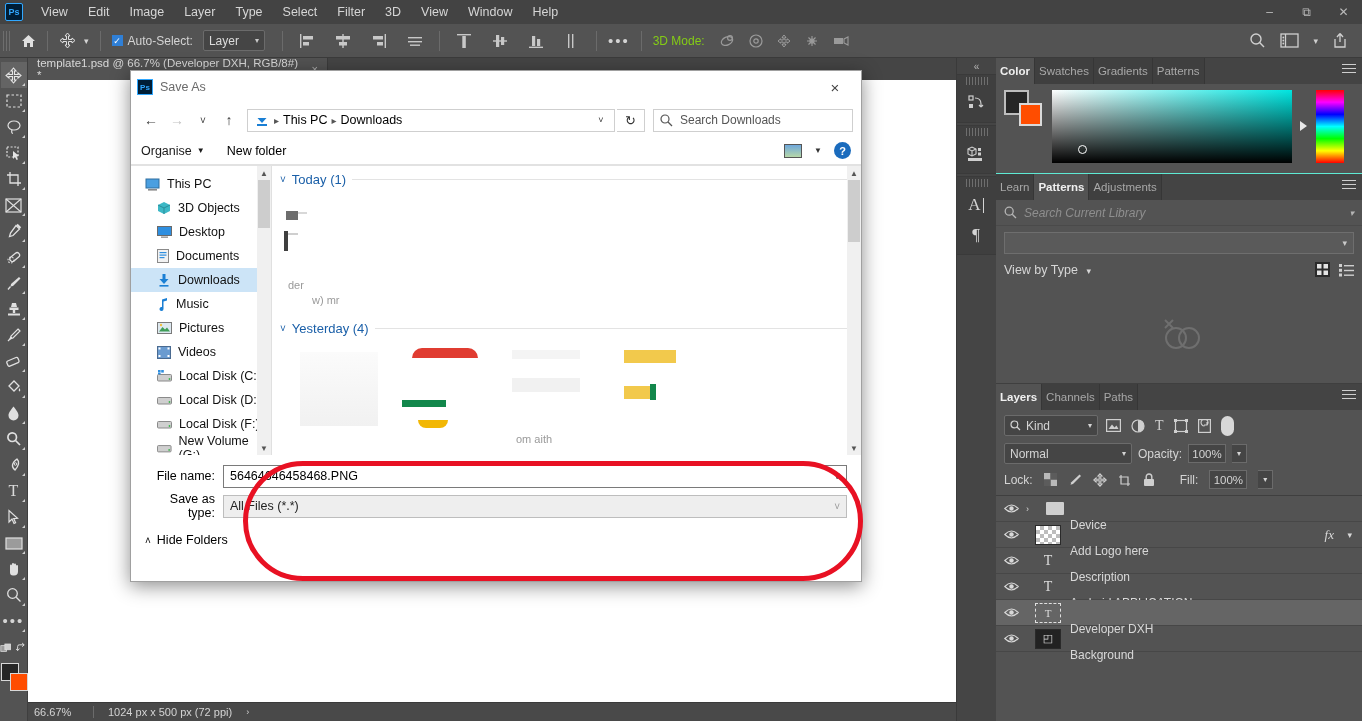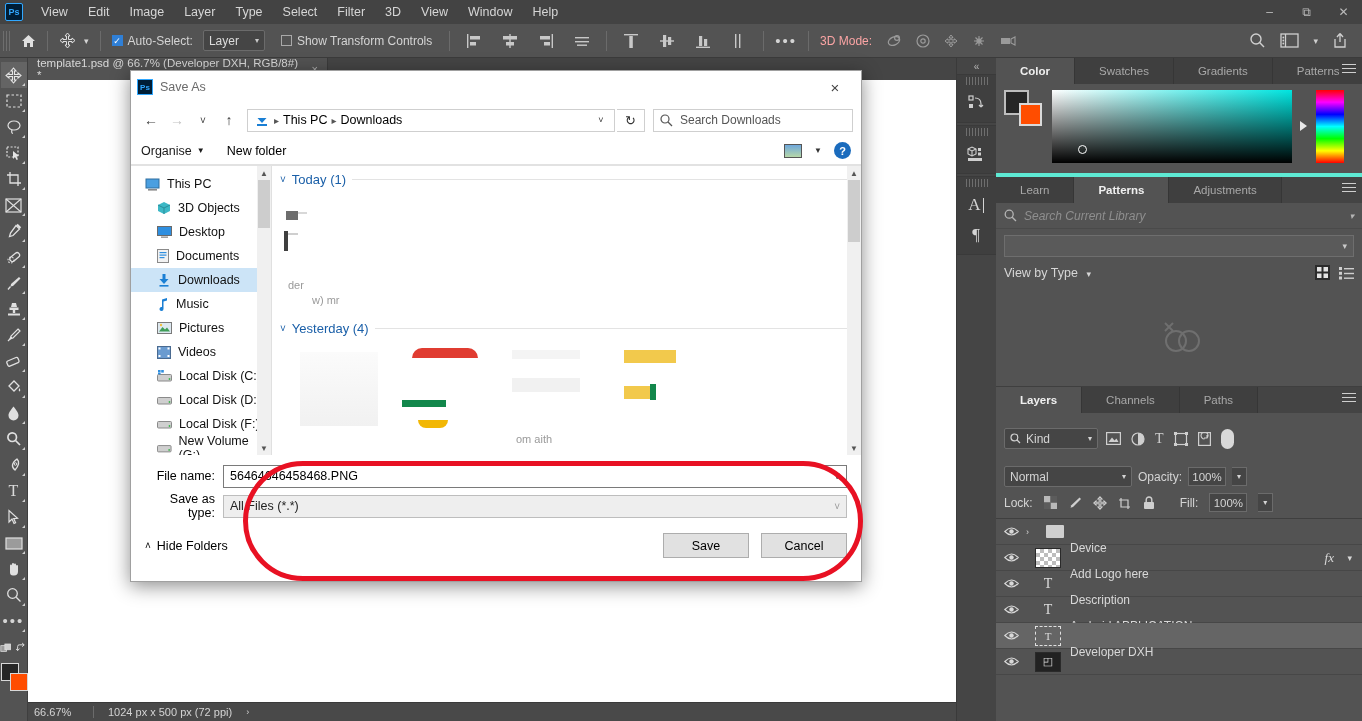--- a/index.html
+++ b/index.html
@@ -34,21 +34,21 @@
   .ob-sep { width:1px; height:20px; background:#6b6b6b; margin:0 6px; }
   .home-icon { width:15px; height:14px; position:relative; }
   .chk { width:11px; height:11px; border:1px solid #a9a9a9; background:#2f7fd6; border-color:#2f7fd6;
          margin-right:5px; display:inline-flex; align-items:center; justify-content:center; color:#fff; font-size:9px; }
   .chk.empty { background:transparent; border-color:#a9a9a9; }
   .dd { height:21px; min-width:60px; background:#454545; border:1px solid #6b6b6b; border-radius:2px;
         display:flex; align-items:center; justify-content:space-between; padding:0 5px; color:#ddd; font-size:12px; }
   .dd .cv { font-size:8px; margin-left:10px; color:#c9c9c9; }
   .align-ico { width:20px; height:20px; margin:0 3px; opacity:.85; }
   .dots { letter-spacing:2px; font-size:15px; line-height:10px; color:#d4d4d4; }
-  .three-d-label { color:#fca5a5; }
+  .three-d-label { color:#84cc16; }
   .tr-icons { display:flex; align-items:center; gap:10px; margin-left:8px; opacity:.7; }
 
   
   .toolbar { position:absolute; left:0; top:58px; width:28px; height:663px; background:#535353;
              border-right:1px solid #3f3f3f; padding-top:4px; }
   .tool { width:26px; height:26px; margin:0 auto 0; display:flex; align-items:center; justify-content:center;
           position:relative; color:#d9d9d9; }
   .tool.sel { background:#646464; }
   .tool .corner { position:absolute; right:2px; bottom:2px; width:0; height:0;
                   border-left:3px solid transparent; border-bottom:3px solid #cfcfcf; }
@@ -78,21 +78,21 @@
                    color:#b6b6b6; font-size:10px; }
   .icongroup { border-top:1px solid #3a3a3a; border-bottom:1px solid #3a3a3a; background:#3f3f3f;
                margin-bottom:2px; padding-bottom:4px; }
   .icongrip { height:8px; background:repeating-linear-gradient(to right,#6e6e6e 0 1px,transparent 1px 3px);
               width:22px; margin:2px auto 3px; }
   .dockicon { width:38px; height:30px; display:flex; align-items:center; justify-content:center; color:#cfcfcf; }
 
   .rightpanel { position:absolute; left:996px; top:58px; width:366px; height:721px; background:#535353; }
 
   .ptabs { display:flex; height:26px; background:#444444; align-items:stretch; position:relative; }
-  .ptab { padding:0 24px; display:flex; align-items:center; font-size:11.5px; color:#a8a8a8; background:#3f3f3f;
+  .ptab { padding:0 4px; display:flex; align-items:center; font-size:11.5px; color:#a8a8a8; background:#3f3f3f;
           border-right:1px solid #363636; }
   .ptab.active { background:#535353; color:#f0f0f0; font-weight:bold; }
   .pmenu { position:absolute; right:6px; top:6px; width:14px; height:12px;
            background:repeating-linear-gradient(to bottom,#cfcfcf 0 1.5px,transparent 1.5px 4px); }
 
   .colorpanel { background:#535353; padding:6px 8px 10px 8px; display:flex; align-items:flex-start; gap:8px; }
   .cp-swatch { position:relative; width:40px; height:36px; }
   .cp-swatch .a { position:absolute; left:0; top:0; width:25px; height:25px; background:#262626; border:2px solid #bdbdbd; }
   .cp-swatch .b { position:absolute; left:15px; top:13px; width:23px; height:23px; background:#ff4d00; border:2px solid #d9d9d9; }
   .cp-field { width:240px; height:73px;
@@ -110,21 +110,21 @@
   .lib-search { display:flex; align-items:center; height:26px; padding:0 8px; border-bottom:1px solid #4a4a4a;
                 color:#8f8f8f; font-style:italic; font-size:12px; gap:7px; }
   .lib-select { margin:6px 8px; height:22px; background:#5a5a5a; border:1px solid #6e6e6e;
                 display:flex; align-items:center; justify-content:flex-end; padding:0 6px; }
   .lib-viewrow { display:flex; align-items:center; padding:2px 8px 6px 8px; justify-content:space-between; }
   .lib-viewrow .lbl { font-size:12.5px; color:#d6d6d6; }
   .lib-body { height:100px; display:flex; align-items:center; justify-content:center; }
   .lib-footer { height:24px; display:flex; align-items:center; justify-content:flex-end; gap:10px;
                 padding-right:10px; border-top:1px solid #4a4a4a; font-size:11px; color:#d4d4d4; }
 
-  .lay-filter { display:flex; align-items:center; gap:8px; padding:15px 8px; }
+  .lay-filter { display:flex; align-items:center; gap:8px; padding:5px 8px; }
   .lay-kind { width:94px; height:21px; background:#454545; border:1px solid #6b6b6b; border-radius:2px;
               display:flex; align-items:center; padding:0 5px; gap:5px; font-size:12px; justify-content:space-between; }
   .lay-ficons { display:flex; align-items:center; gap:10px; color:#cfcfcf; }
   .lay-toggle { width:13px; height:20px; background:#d8d8d8; border-radius:7px; }
   .lay-blend { display:flex; align-items:center; gap:6px; padding:2px 8px 4px 8px; }
   .lay-blend .bdd { width:128px; height:21px; background:#454545; border:1px solid #6b6b6b; border-radius:2px;
                     display:flex; align-items:center; justify-content:space-between; padding:0 5px; font-size:12px; }
   .num { width:38px; height:19px; background:#454545; border:1px solid #6b6b6b; font-size:11.5px;
          display:flex; align-items:center; justify-content:center; }
   .numc { width:15px; height:19px; background:#454545; border:1px solid #6b6b6b; border-left:none;
@@ -269,24 +269,20 @@
     <div class="ob-item">
       <span class="chk">✓</span>
       <span>Auto-Select:</span>
     </div>
     <div class="ob-item">
       <div class="dd" style="width:62px">
         <span>Layer</span>
         <span class="cv">▾</span>
       </div>
     </div>
-    <div class="ob-item" style="margin-left:6px">
-      <span class="chk empty"></span>
-      <span>Show Transform Controls</span>
-    </div>
     <div class="ob-sep" style="margin-left:12px"></div>
     <div class="ob-item">
       <svg class="align-ico" viewBox="0 0 20 20">
           <rect x="3" y="3" width="1.4" height="14" fill="#ddd"></rect>
           <rect x="6" y="5" width="10" height="3.5" fill="#ddd"></rect>
           <rect x="6" y="11" width="6" height="3.5" fill="#ddd"></rect>
         </svg>
     </div>
     <div class="ob-item">
       <svg class="align-ico" viewBox="0 0 20 20">
@@ -613,21 +609,21 @@
         <div class="cp-field">
           <div class="cp-picker"></div>
         </div>
         <div class="cp-huearrow">
             <div class="tri"></div>
           </div>
         <div class="cp-hue"></div>
       </div>
     </div>
 
-    <div style="border-top:4px solid #5eead4">
+    <div style="border-top:1px solid #5eead4">
       <div class="ptabs">
         <div class="ptab">Learn</div>
         <div class="ptab active">Patterns</div>
         <div class="ptab">Adjustments</div>
         <div class="pmenu"></div>
       </div>
       <div class="lib-search">
         <svg width="13" height="13" viewBox="0 0 13 13">
             <circle cx="5.2" cy="5.2" r="4" fill="none" stroke="#b5b5b5" stroke-width="1.3"></circle>
             <line x1="8.2" y1="8.2" x2="12" y2="12" stroke="#b5b5b5" stroke-width="1.3"></line>
@@ -823,20 +819,21 @@
         <div class="layerrow">
           <span class="eye">
             <svg width="15" height="11" viewBox="0 0 15 11">
                 <path d="M0.8 5.5 Q7.5 -1.5 14.2 5.5 Q7.5 12.5 0.8 5.5 Z" fill="none" stroke="#d8d8d8" stroke-width="1.1"></path>
                 <circle cx="7.5" cy="5.5" r="2.2" fill="#d8d8d8"></circle>
               </svg>
           </span>
           <span class="thumbwrap">
               <span class="lthumb">◰</span>
             </span>
+          <span class="lname">Background</span>
         </div>
       </div>
 
     </div>
   </div>
 
   <div class="dialog">
     <div class="dlg-title">
       <span class="ps">Ps</span>
       <span class="t">Save As</span>
@@ -1048,22 +1045,18 @@
           <span class="cv">˅</span>
         </span>
       </div>
     </div>
 
     <div class="dlg-foot">
       <span class="hidefolders">
         <span style="font-size:10px">˄</span>
         <span>Hide Folders</span>
       </span>
-      <span class="btns">
-        <span class="btn">Save</span>
-        <span class="btn">Cancel</span>
-      </span>
     </div>
   </div>
 
   <div class="redoval"></div>
 
 </div>
 
 </body></html>

